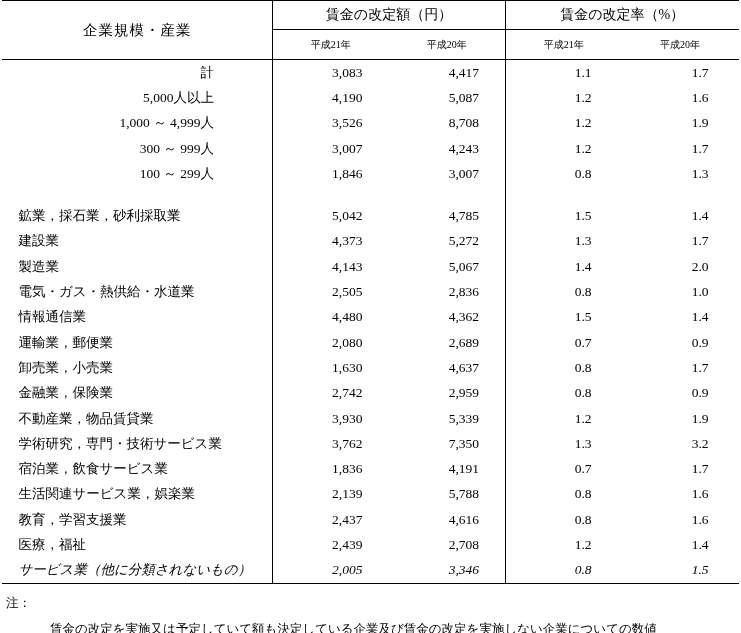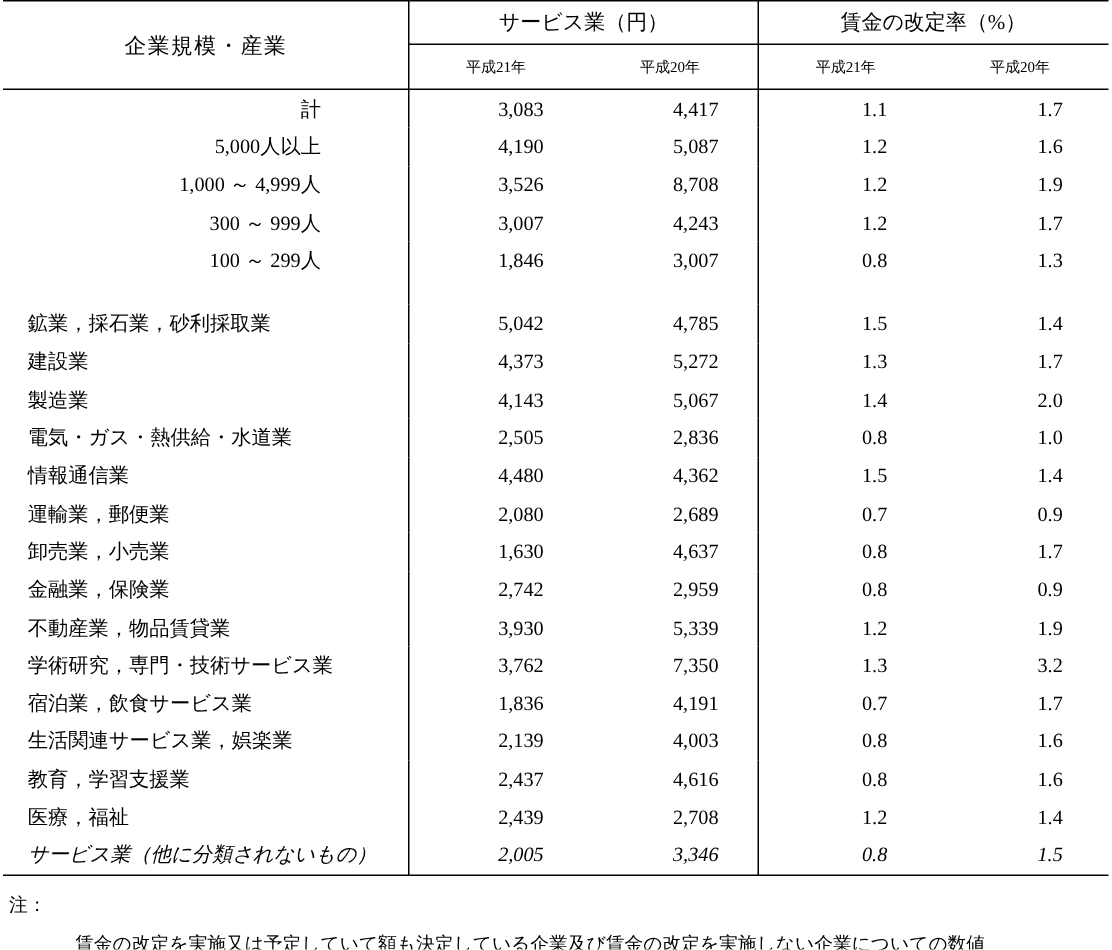--- a/index.html
+++ b/index.html
@@ -128,21 +128,21 @@
     <colgroup>
       <col class="c-label">
       <col class="c-num">
       <col class="c-num2">
       <col class="c-num">
       <col class="c-num2">
     </colgroup>
     <thead>
       <tr>
         <th class="hdr-label" rowspan="2">企業規模・産業</th>
-        <th class="hdr-grp sep" colspan="2">サービス業（円）</th>
+        <th class="hdr-grp sep" colspan="2">賃金の改定額（円）</th>
         <th class="hdr-grp" colspan="2">賃金の改定率（%）</th>
       </tr>
       <tr>
         <th class="hdr-sub">平成21年</th>
         <th class="hdr-sub sep">平成20年</th>
         <th class="hdr-sub">平成21年</th>
         <th class="hdr-sub">平成20年</th>
       </tr>
     </thead>
     <tbody id="tbody">
@@ -261,21 +261,21 @@
         <tr>
           <td class="lbl left">宿泊業，飲食サービス業</td>
           <td class="num">1,836</td>
           <td class="num sep">4,191</td>
           <td class="num pct">0.7</td>
           <td class="num pct">1.7</td>
         </tr>
         <tr>
           <td class="lbl left">生活関連サービス業，娯楽業</td>
           <td class="num">2,139</td>
-          <td class="num sep">4,003</td>
+          <td class="num sep">5,788</td>
           <td class="num pct">0.8</td>
           <td class="num pct">1.6</td>
         </tr>
         <tr>
           <td class="lbl left">教育，学習支援業</td>
           <td class="num">2,437</td>
           <td class="num sep">4,616</td>
           <td class="num pct">0.8</td>
           <td class="num pct">1.6</td>
         </tr>

